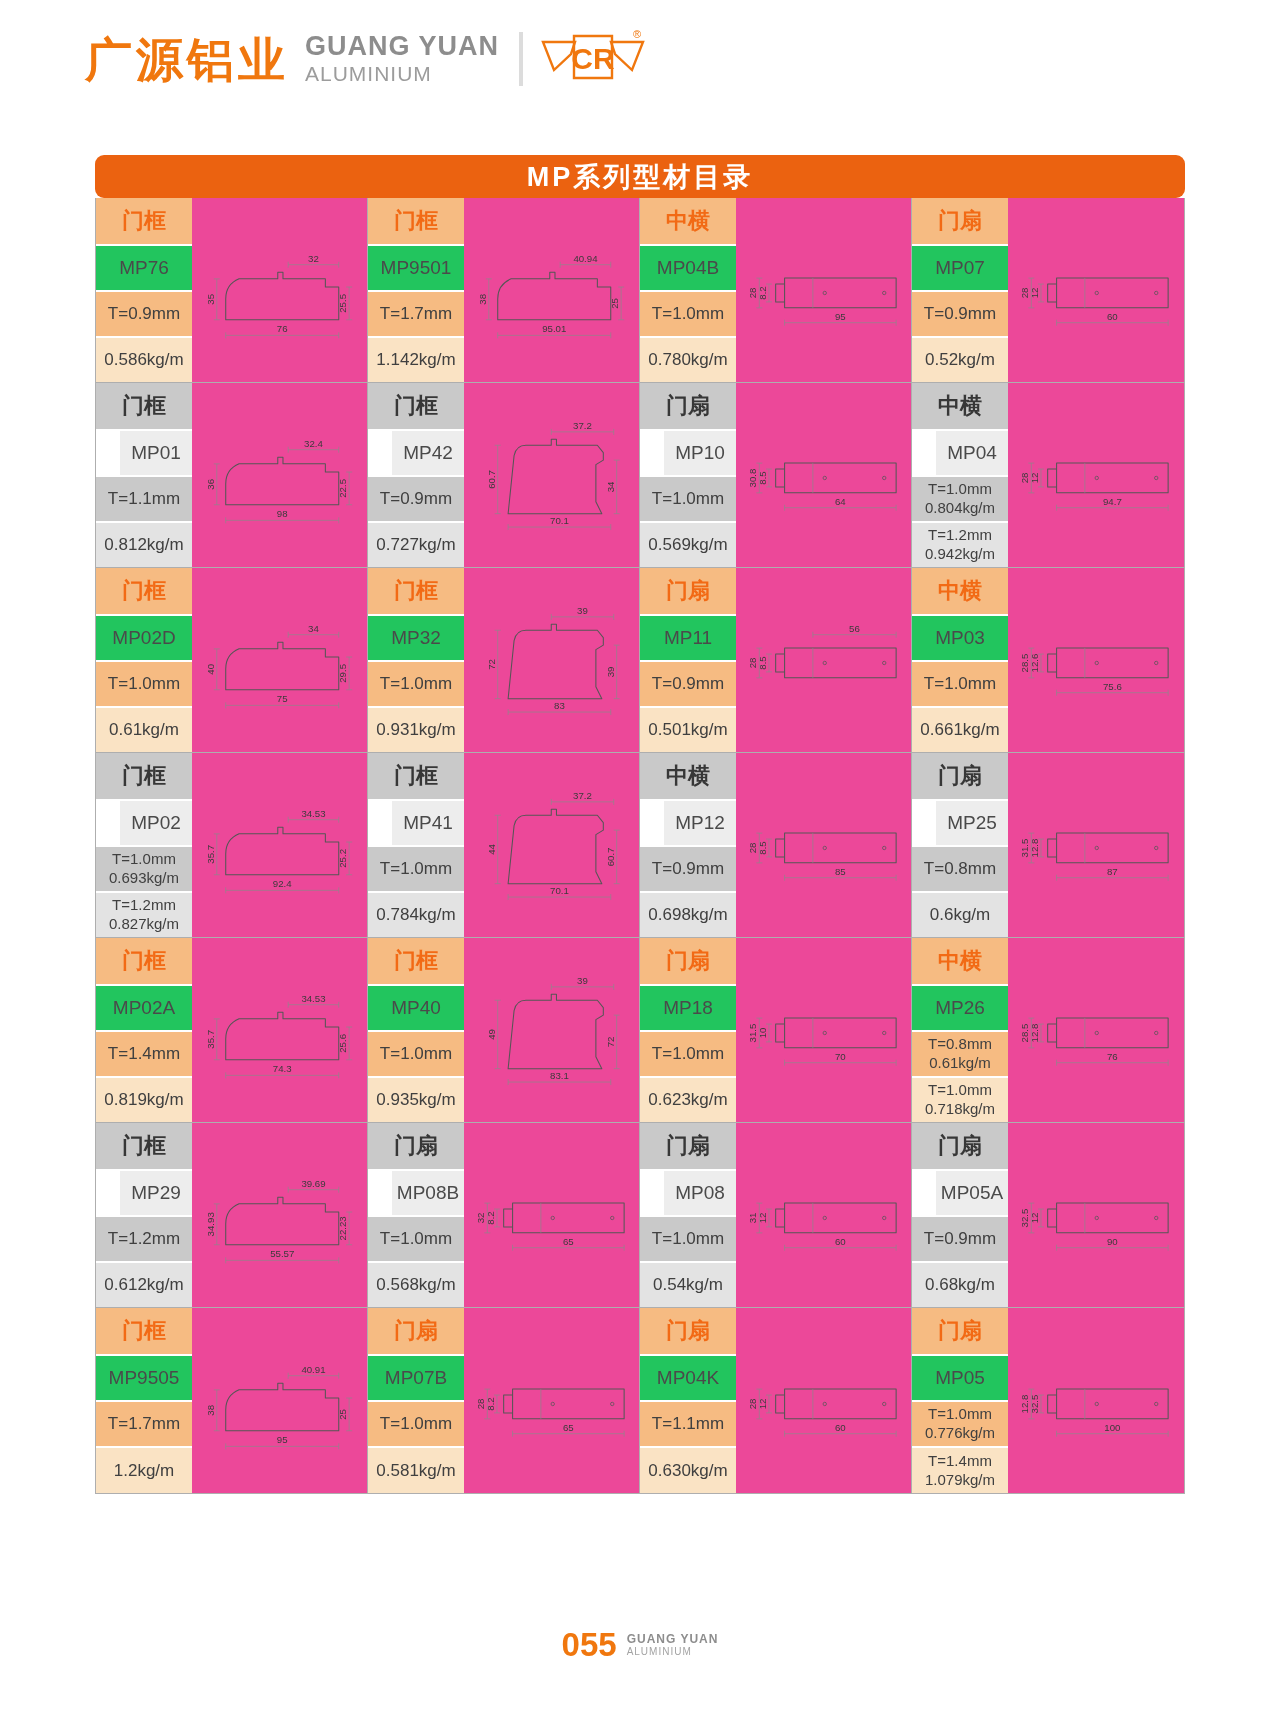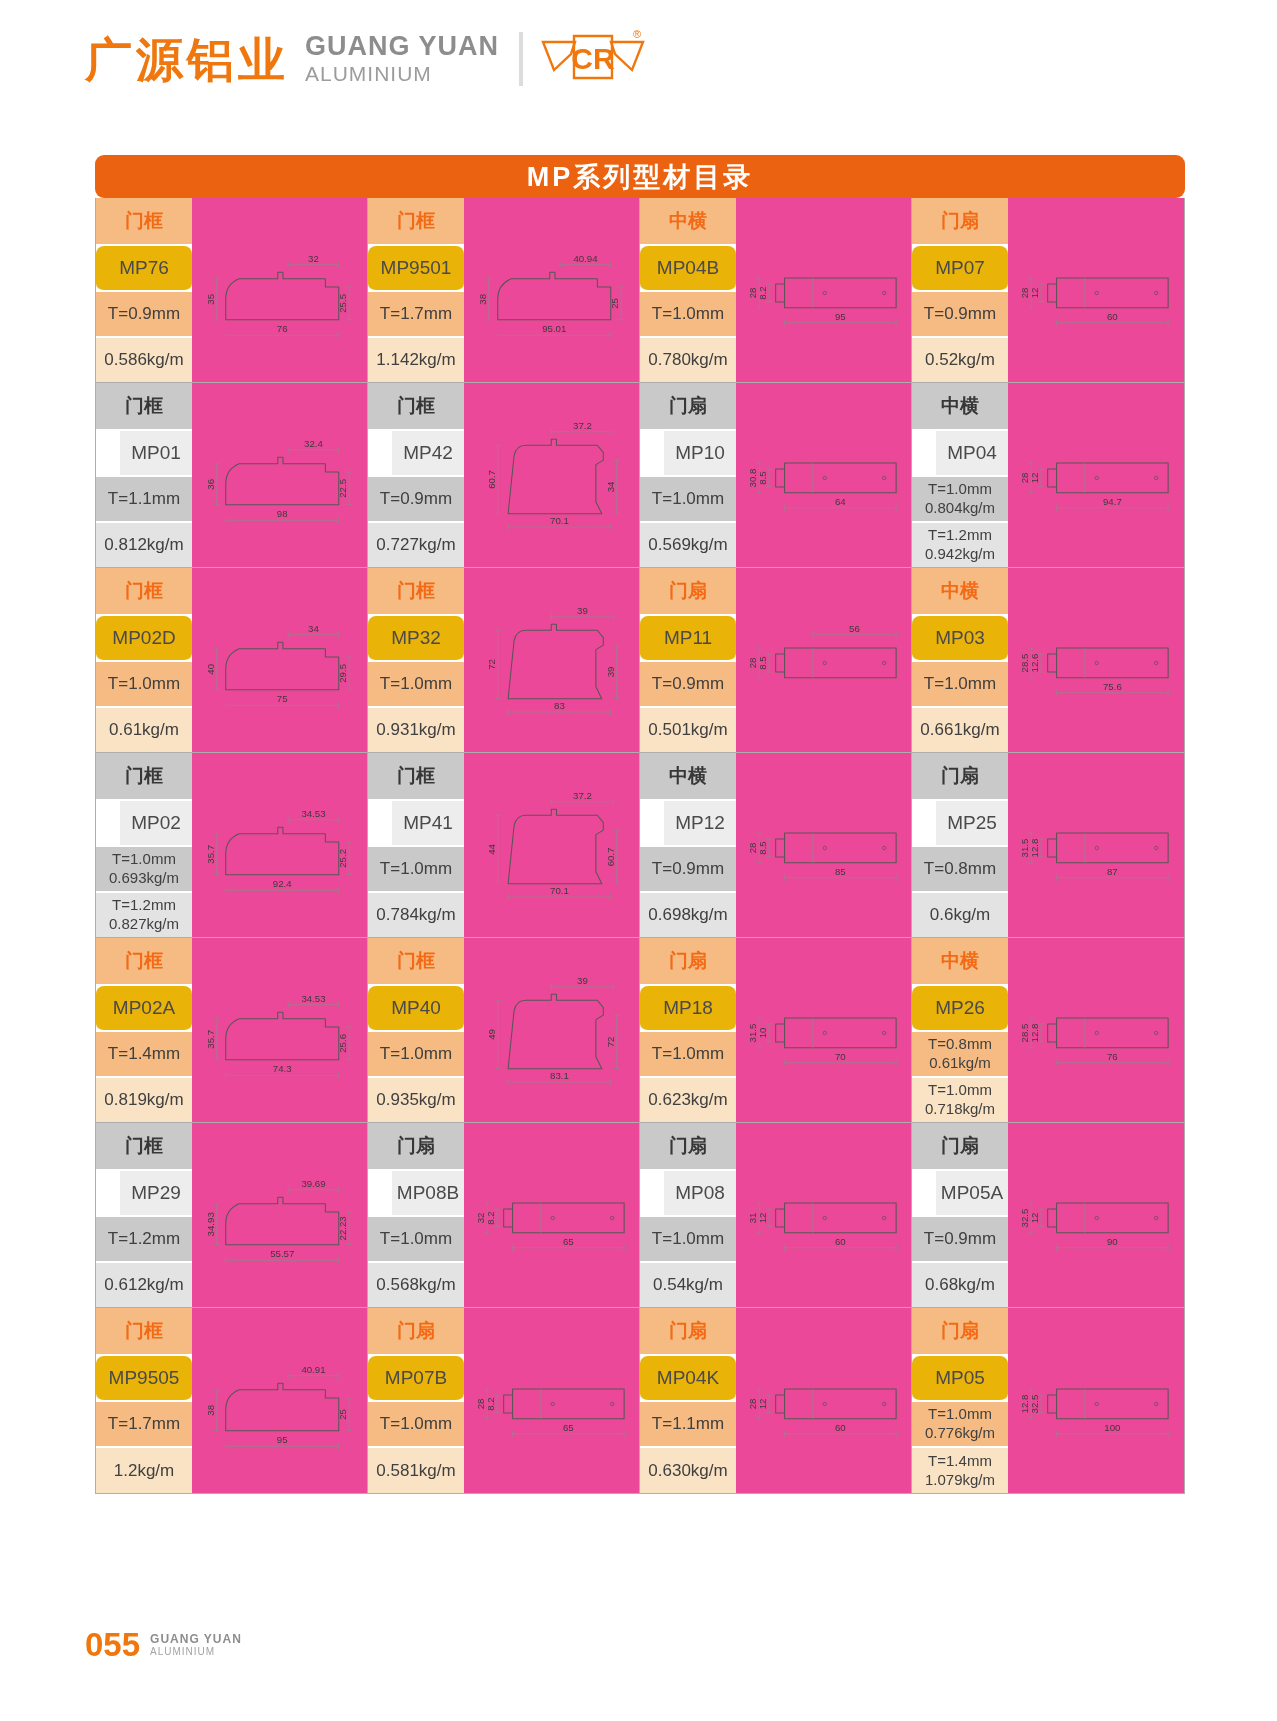--- a/index.html
+++ b/index.html
@@ -24,38 +24,38 @@
   
   .grid { position:absolute; top:198px; left:95px; width:1090px;
     display:grid; grid-template-columns:repeat(4,1fr);
     border:1px solid #aeaeae; border-top:none; }
   .product { height:185px; display:flex; border-right:1px solid #aeaeae; border-bottom:1px solid #aeaeae; background:#fff; }
   .product:nth-child(4n) { border-right:none; }
   .grid > .product:nth-last-child(-n+4) { border-bottom:none; }
   .info { width:96px; display:flex; flex-direction:column; flex-shrink:0; }
   .cell { display:flex; flex-direction:column; align-items:center; justify-content:center;
     text-align:center; border-bottom:2px solid #fff; line-height:1.25; }
-  .c1 { height:48px; font-size:19px; font-weight:bold; }
+  .c1 { height:48px; font-size:22px; font-weight:bold; }
   .c2 { height:46px; font-size:19px; color:#4a4a4a; }
   .c3 { height:46px; font-size:17px; color:#404040; }
   .c4 { flex:1; font-size:17px; color:#404040; border-bottom:none; }
   .c3.two,.c4.two { font-size:15px; }
   .orange .c1 { background:#F6BB82; color:#F26A15; }
-  .orange .c2 { background:#eab308;border-radius:8px; }
+  .orange .c2 { background:#22c55e; }
   .orange .c3 { background:#F6BB82; }
   .orange .c4 { background:#FAE3C4; }
   .gray .c1 { background:#C9C9C9; color:#373737; }
   .gray .c2 { background:#EDEDED;margin-left:24px; }
   .gray .c3 { background:#C9C9C9; }
   .gray .c4 { background:#E3E3E3; }
   .draw { flex:1; display:flex; align-items:center; justify-content:center; background:#ec4899; overflow:hidden; }
   .draw svg { display:block; }
 
   
-  .footer { position:absolute; top:1628px; left:85px; width:1110px; display:flex; align-items:center; }
+  .footer { position:absolute; top:1628px; left:85px; width:1110px; display:flex; align-items:center;justify-content:center; }
   .page-num { font-size:33px; font-weight:bold; color:#F0770E; line-height:1; }
   .foot-brand { margin-left:10px; display:flex; flex-direction:column; }
   .foot-brand .b1 { font-size:12px; font-weight:bold; color:#8d8d8d; letter-spacing:1px; }
   .foot-brand .b2 { font-size:10px; color:#a3a3a3; letter-spacing:1px; }
   .note { flex:1; text-align:center; font-size:17px; color:#3d3d3d; padding-right:120px; }
 </style>
 </head>
 <body>
 
 <div class="page">

